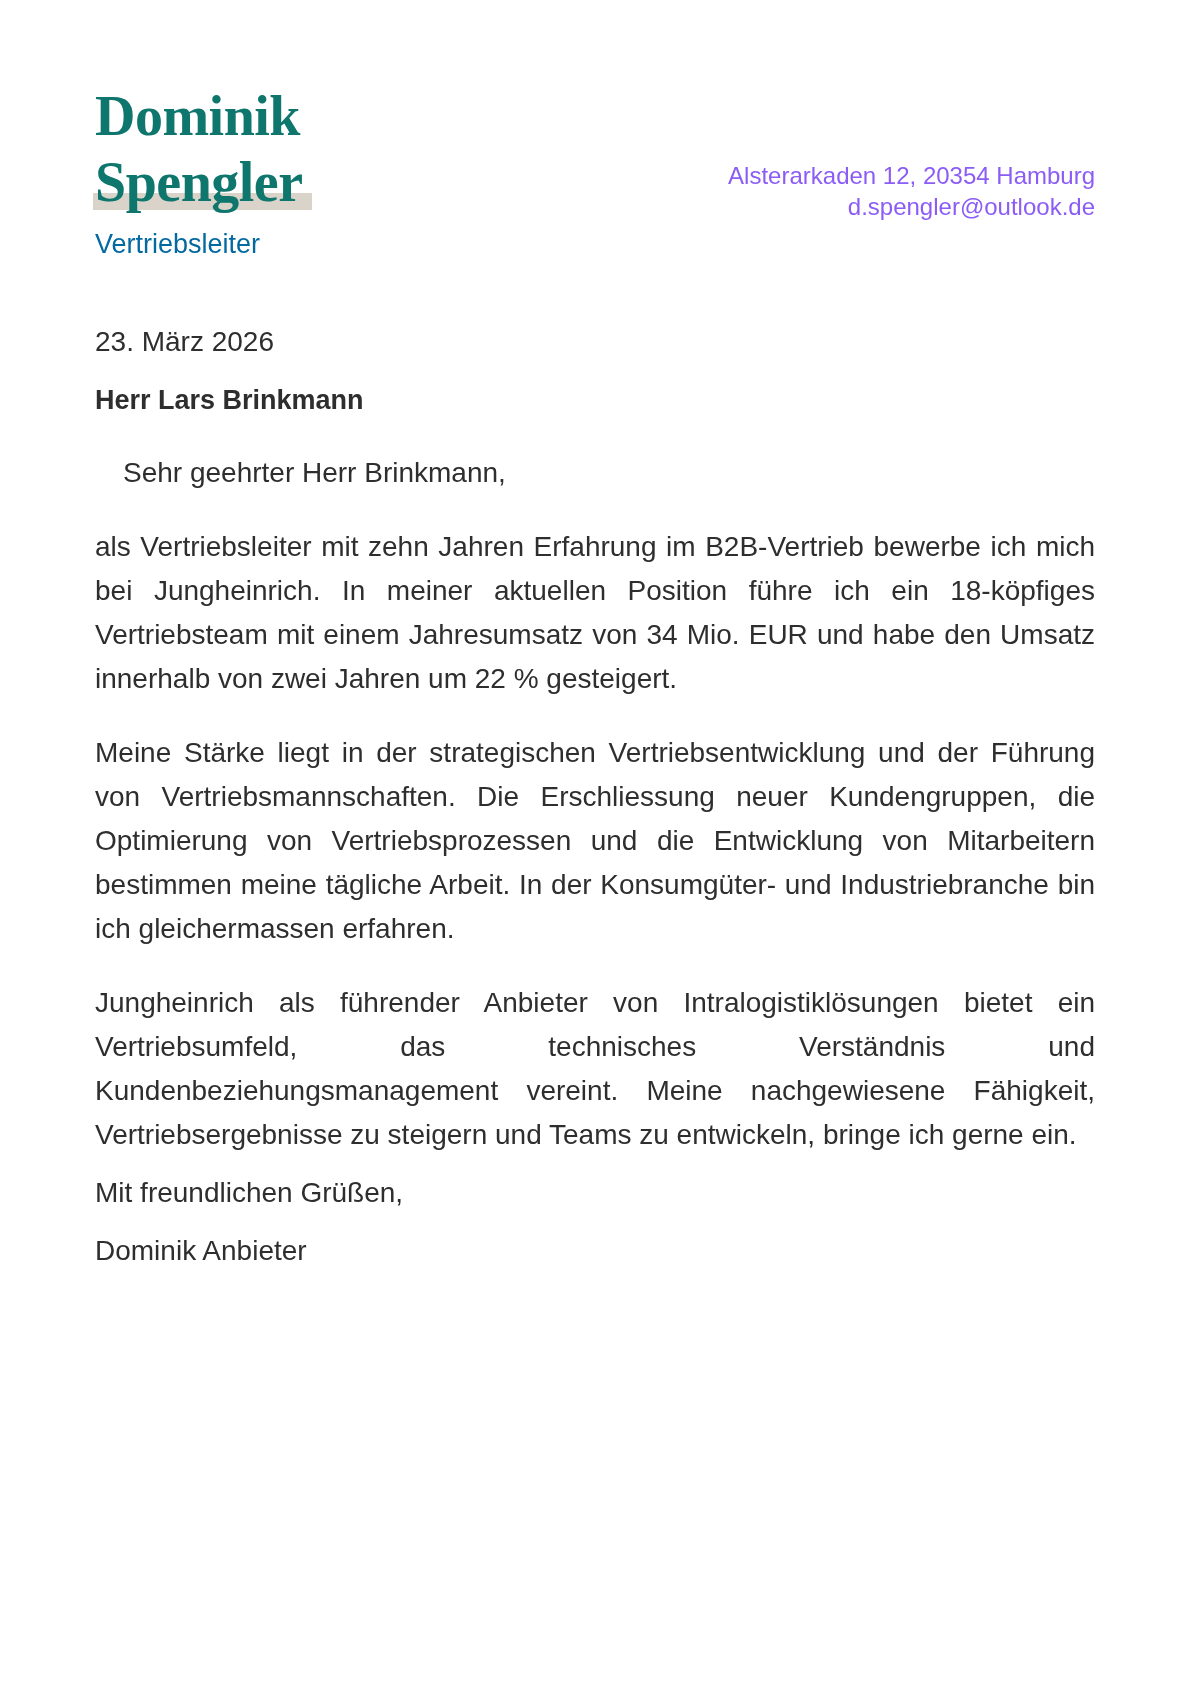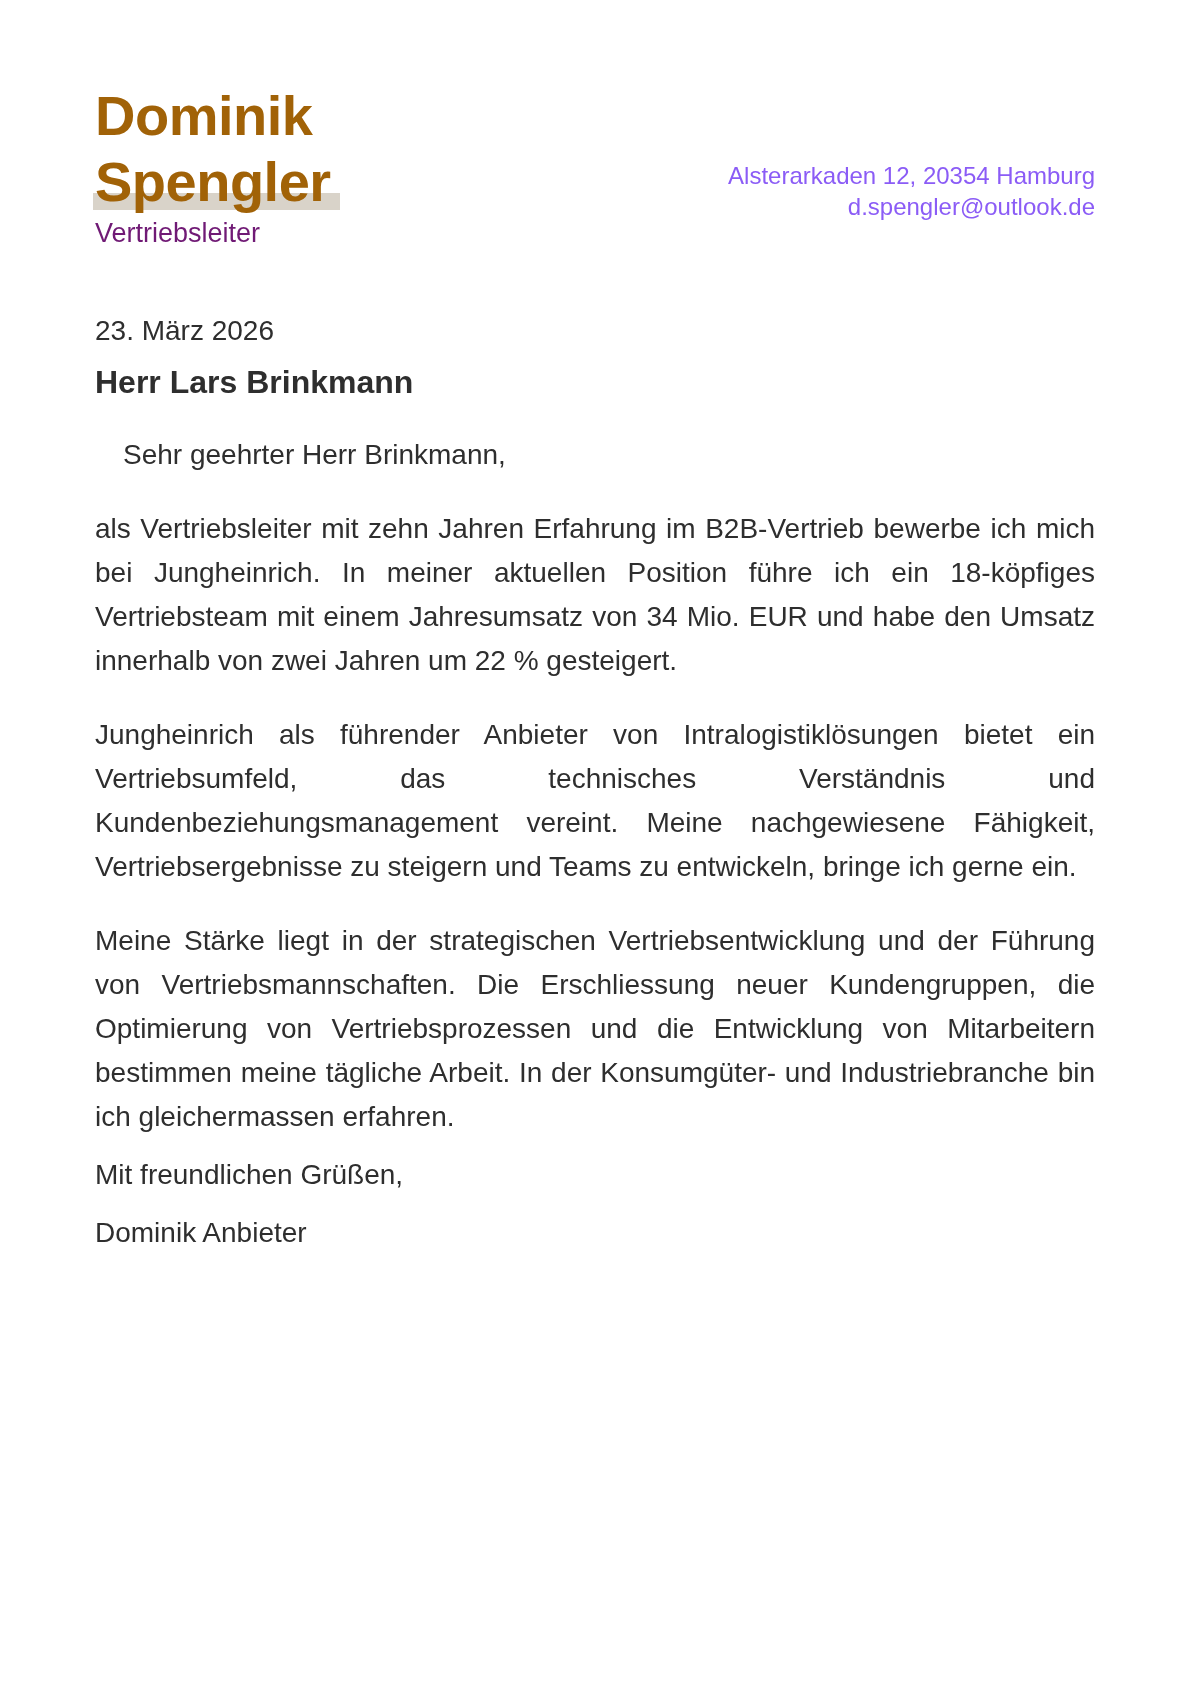--- a/index.html
+++ b/index.html
@@ -14,62 +14,63 @@
     font-family: "Liberation Sans", "DejaVu Sans", sans-serif;
     color: #2e2e2e;
     padding: 83px 95px 0 95px;
   }
   
   .name-heading {
     font-size: 56px;
     line-height: 66px;
     font-weight: 700;
     letter-spacing: -0.5px;
-    color: #a16207;
+    color: #0f766e;
+    font-family: Liberation Serif, serif;
   }
   .name-line { display: block; }
   .last-name-wrap {
     position: relative;
     display: inline-block;
     z-index: 0;
   }
   .last-name-wrap::after {
     content: "";
     position: absolute;
     left: -2px;
     right: -9px;
     bottom: 5px;
     height: 17px;
     background: var(--accent, #d9d3c9);
     z-index: -1;
   }
   .job-title {
-    margin-top: 1px;
+    margin-top: 12px;
     font-size: 27px;
     line-height: 34px;
-    color: #701a75;
+    color: #0369a1;
   }
   .contact-block {
     position: absolute;
     top: 160px;
     right: 95px;
     text-align: right;
     font-size: 24px;
     line-height: 31px;
     color: #8b5cf6;
   }
   
   .letter-date {
     margin-top: 63px;
     font-size: 28px;
     line-height: 36px;
   }
   .recipient {
-    margin-top: 14px;
-    font-size: 32px;
+    margin-top: 21px;
+    font-size: 27px;
     line-height: 38px;
   }
   .recipient .recipient-name { font-weight: 700; }
   .salutation {
     margin-top: 32px;
     font-size: 28px;
     line-height: 44px;
     margin-left: 28px;
   }
   .para {
@@ -105,20 +106,20 @@
   <main>
     <div class="letter-date">23. März 2026</div>
 
     <div class="recipient">
       <div class="recipient-name">Herr Lars Brinkmann</div>
     </div>
 
     <p class="salutation">Sehr geehrter Herr Brinkmann,</p>
 
     <p class="para">als Vertriebsleiter mit zehn Jahren Erfahrung im B2B-Vertrieb bewerbe ich mich bei Jungheinrich. In meiner aktuellen Position führe ich ein 18-köpfiges Vertriebsteam mit einem Jahresumsatz von 34 Mio. EUR und habe den Umsatz innerhalb von zwei Jahren um 22 % gesteigert.</p>
+    <p class="para">Meine Stärke liegt in der strategischen Vertriebsentwicklung und der Führung von Vertriebsmannschaften. Die Erschliessung neuer Kundengruppen, die Optimierung von Vertriebsprozessen und die Entwicklung von Mitarbeitern bestimmen meine tägliche Arbeit. In der Konsumgüter- und Industriebranche bin ich gleichermassen erfahren.</p>
     <p class="para">Jungheinrich als führender Anbieter von Intralogistiklösungen bietet ein Vertriebsumfeld, das technisches Verständnis und Kundenbeziehungsmanagement vereint. Meine nachgewiesene Fähigkeit, Vertriebsergebnisse zu steigern und Teams zu entwickeln, bringe ich gerne ein.</p>
-    <p class="para">Meine Stärke liegt in der strategischen Vertriebsentwicklung und der Führung von Vertriebsmannschaften. Die Erschliessung neuer Kundengruppen, die Optimierung von Vertriebsprozessen und die Entwicklung von Mitarbeitern bestimmen meine tägliche Arbeit. In der Konsumgüter- und Industriebranche bin ich gleichermassen erfahren.</p>
 
     <p class="valediction">Mit freundlichen Grüßen,</p>
     <p class="signature">Dominik Anbieter</p>
   </main>
 
 </div>
 
 </body></html>

